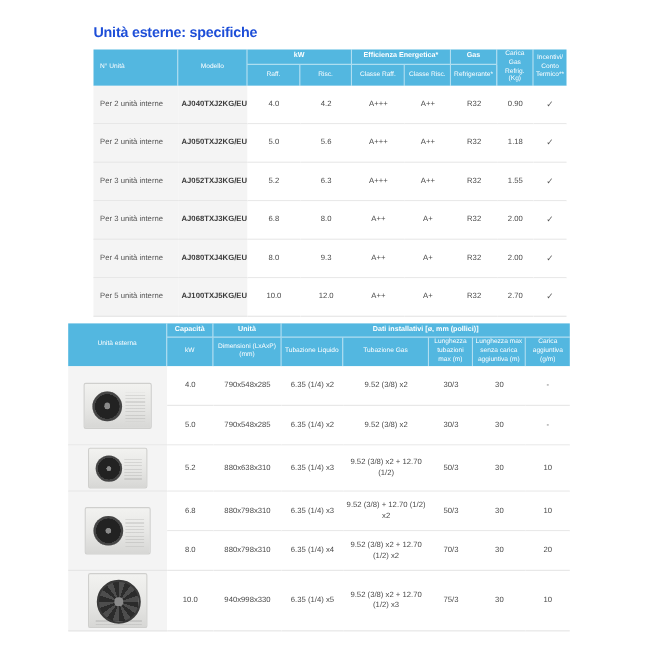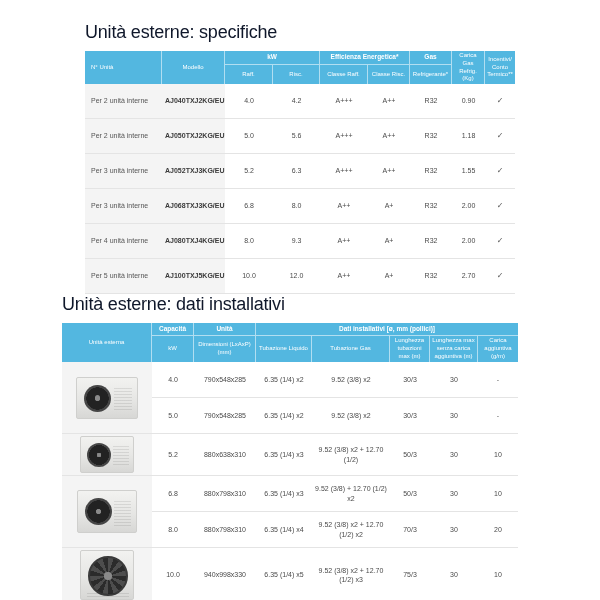--- a/index.html
+++ b/index.html
@@ -1,19 +1,19 @@
 <!DOCTYPE html>
 <html><head>
 <meta charset="utf-8">
 <style>
   *{box-sizing:border-box;margin:0;padding:0}
   html,body{width:600px;height:600px;background:#ffffff;font-family:"Liberation Sans",sans-serif}
   .page{position:relative;width:600px;height:600px;background:#fff;overflow:hidden}
 
-  .section-title{font-size:18px;font-weight:400;color:#0f172a;letter-spacing:-.2px;margin-bottom:8px}
+  .section-title{font-size:13px;font-weight:700;color:#1d4ed8;letter-spacing:-.2px;margin-bottom:8px}
 
   .tbl-wrap1{position:absolute;left:85px;top:22px;width:430px}
   .tbl-wrap2{position:absolute;left:62px;top:294px;width:456px}
 
   table{width:100%;border-collapse:separate;border-spacing:0;table-layout:fixed}
 
   thead th{background:#53b7e0;color:#fff;font-weight:400;font-size:6px;line-height:1.3;
            padding:1px 2px;vertical-align:middle;text-align:center;
            border-right:1px solid rgba(255,255,255,.55)}
   thead th.grp{font-weight:700;font-size:6.5px}
@@ -153,21 +153,20 @@
           <td>A+</td>
           <td>R32</td>
           <td>2.70</td>
           <td class="chk">✓</td>
         </tr>
       </tbody>
     </table>
   </div>
 
   <div class="tbl-wrap2">
-    <div class="section-title">Unità esterne: dati installativi</div>
     <table class="t2">
       <colgroup>
         <col style="width:90px">
           <col style="width:42px">
           <col style="width:62px">
           <col style="width:56px">
         <col style="width:78px">
           <col style="width:40px">
           <col style="width:48px">
           <col style="width:40px">

